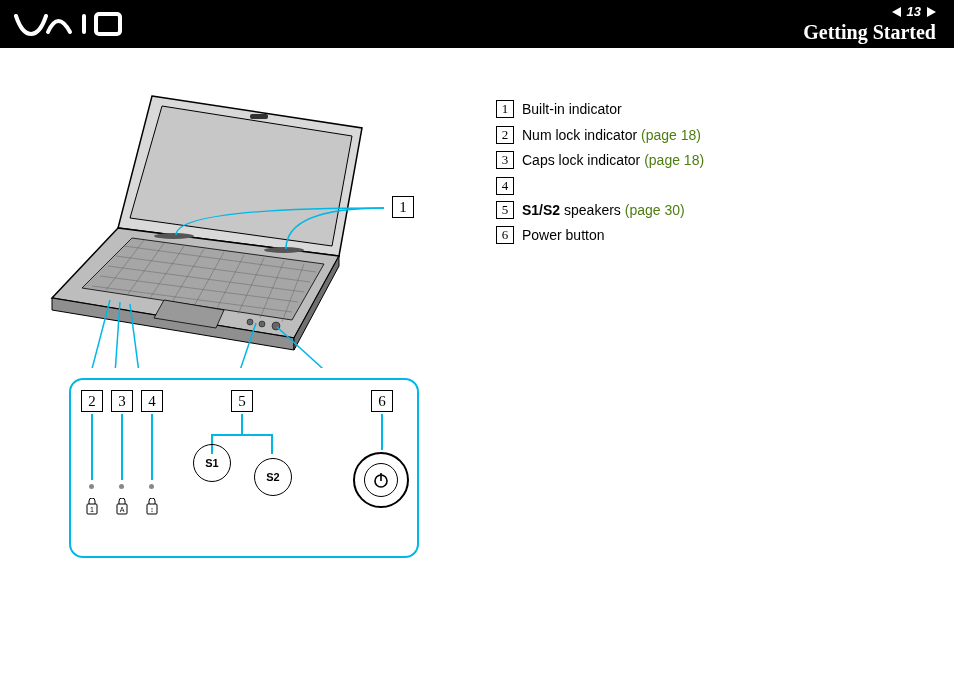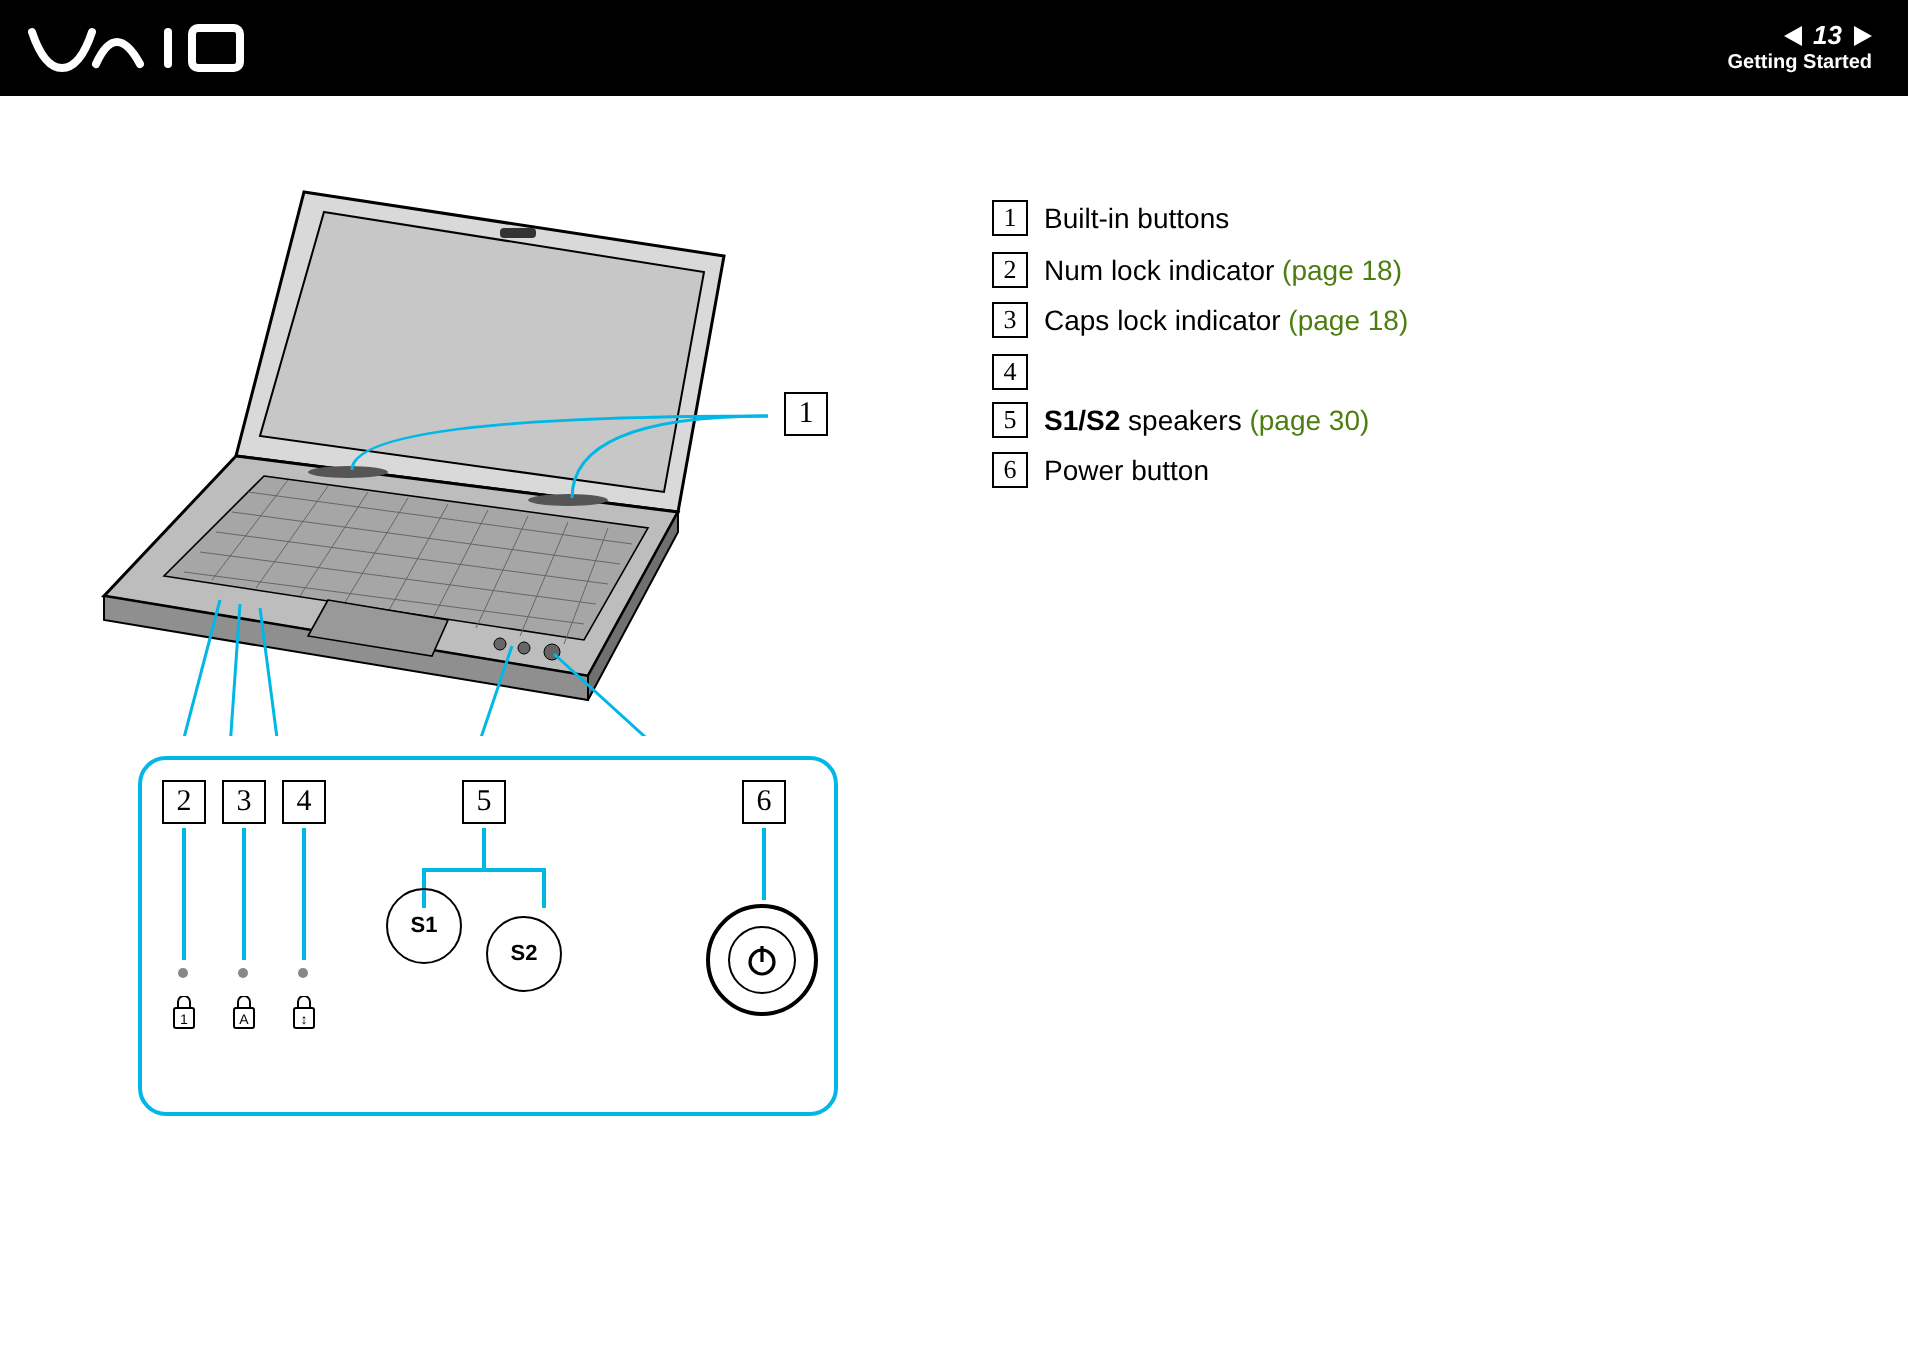--- a/index.html
+++ b/index.html
@@ -42,21 +42,22 @@
   }
   .arrow-left, .arrow-right {
     width: 0; height: 0;
     border-top: 5px solid transparent;
     border-bottom: 5px solid transparent;
   }
   .arrow-left { border-right: 9px solid #fff; }
   .arrow-right { border-left: 9px solid #fff; }
   .section-title {
     font-weight: bold;
-    font-size: 10px;
+    font-size: 20px;
+    font-family: Liberation Serif, serif;
   }
 
   .content {
     display: flex;
     padding: 40px 24px 0 24px;
     gap: 32px;
   }
   .figure {
     width: 440px;
     position: relative;
@@ -271,41 +272,41 @@
       </svg>
       <svg style="position:absolute; left:74px; top:118px;" width="14" height="18">
         <rect x="2" y="6" width="10" height="10" rx="1" fill="none" stroke="#000" stroke-width="1"></rect>
         <path d="M4 6 V3 a3 3 0 0 1 6 0 V6" fill="none" stroke="#000" stroke-width="1"></path>
         <text x="7" y="14" font-size="7" text-anchor="middle">↕</text>
       </svg>
 
       <div class="icon-circle" style="left:122px; top:64px; width:38px; height:38px;">
         <span>S1</span>
       </div>
-      <div class="icon-circle" style="left:172px; top:78px; width:38px; height:38px;">
+      <div class="icon-circle" style="left:183px; top:78px; width:38px; height:38px;">
         <span>S2</span>
       </div>
 
       <div class="icon-circle" style="left:282px; top:72px; width:56px; height:56px; border-width:2.5px;">
         <div class="icon-circle" style="position:relative; width:34px; height:34px; left:auto; top:auto;">
           <svg width="18" height="18" viewBox="0 0 18 18">
             <circle cx="9" cy="10" r="6" fill="none" stroke="#000" stroke-width="1.6"></circle>
             <line x1="9" y1="2" x2="9" y2="10" stroke="#000" stroke-width="1.6"></line>
           </svg>
         </div>
       </div>
     </div>
   </div>
 
   <div class="legend">
     <div class="legend-row">
       <div class="legend-box">
           <span>1</span>
         </div>
-      <div class="legend-text"><span>Built-in buttons</span></div>
+      <div class="legend-text"><span>Built-in indicator</span></div>
     </div>
     <div class="legend-row">
       <div class="legend-box">
           <span>2</span>
         </div>
       <div class="legend-text"><span>Num lock indicator </span><span class="page-ref">(page 18)</span></div>
     </div>
     <div class="legend-row">
       <div class="legend-box">
           <span>3</span>

